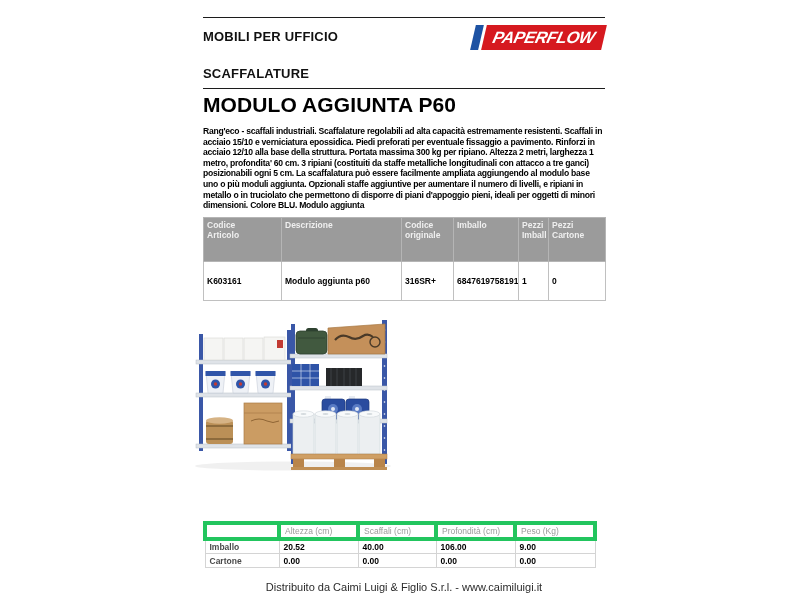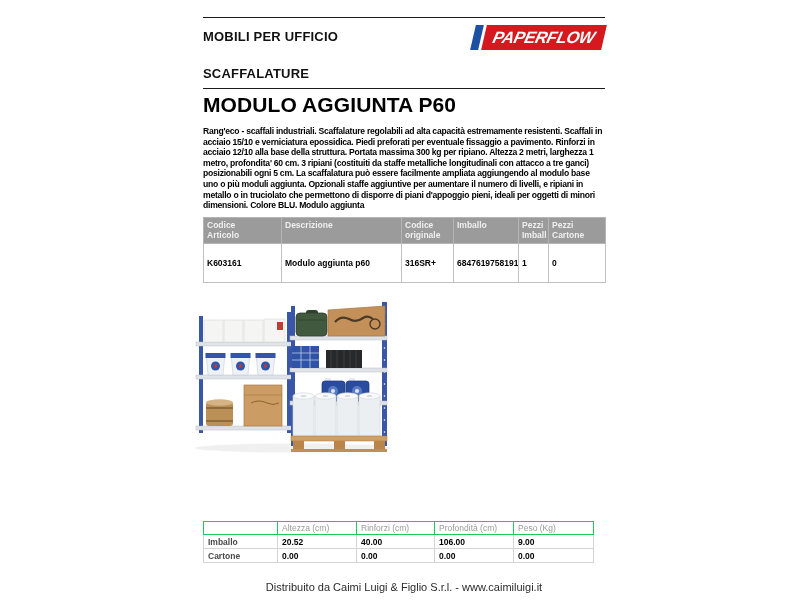--- a/index.html
+++ b/index.html
@@ -23,28 +23,28 @@
 
   .title { margin-top:4px; font-size:21px; font-weight:bold; color:#000; letter-spacing:0.1px; }
 
   .description { margin-top:9px; width:402px; font-size:8.6px; font-weight:bold; color:#000;
                  line-height:10.6px; letter-spacing:-0.25px; }
 
   table { border-collapse:collapse; table-layout:fixed; }
   .ptable { margin-top:6px; width:402px; font-size:8.5px; }
   .ptable th { background:#9b9b9b; color:#efefef; font-weight:bold; text-align:left;
                vertical-align:top; padding:2px 3px; border:1px solid #b5b5b5;
-               white-space:pre-line; line-height:10px; height:26px; }
+               white-space:pre-line; line-height:10px; height:44px; }
   .ptable td { border:1px solid #c0c0c0; padding:14px 3px; font-weight:bold; color:#000;
                height:15px; vertical-align:top; overflow:hidden; }
 
   .photo { margin-top:15px; margin-left:-14px; width:206px; height:158px; display:block; }
 
   .dtable { position:absolute; left:0; top:517px; width:390px; font-size:8.5px; background:#fff; }
-  .dtable th { color:#9a9a9a; font-weight:normal; text-align:left; border:1px solid #22c55e;
+  .dtable th { color:#9a9a9a; font-weight:normal; text-align:left; border:4px solid #22c55e;
                padding:1px 4px; height:13px; }
   .dtable td { border:1px solid #d4d4d4; padding:1px 4px; height:14px; vertical-align:middle; }
   .dtable td.rowlabel { color:#4a4a4a; font-weight:bold; }
   .dtable td.val { color:#000; font-weight:bold; }
 
   .footer { position:absolute; left:0; top:577px; width:402px; text-align:center;
             font-size:11px; color:#2b2b2b; }
 </style>
 </head>
 <body>
@@ -253,21 +253,21 @@
         <col style="width:74px">
           <col style="width:79px">
           <col style="width:78px">
         <col style="width:79px">
           <col style="width:80px">
       </colgroup>
       <thead>
         <tr>
           <th></th>
           <th>Altezza (cm)</th>
-          <th>Rinforzi (cm)</th>
+          <th>Scaffali (cm)</th>
           <th>Profondità (cm)</th>
           <th>Peso (Kg)</th>
         </tr>
       </thead>
       <tbody>
         <tr>
           <td class="rowlabel">Imballo</td>
           <td class="val">20.52</td>
           <td class="val">40.00</td>
           <td class="val">106.00</td>

